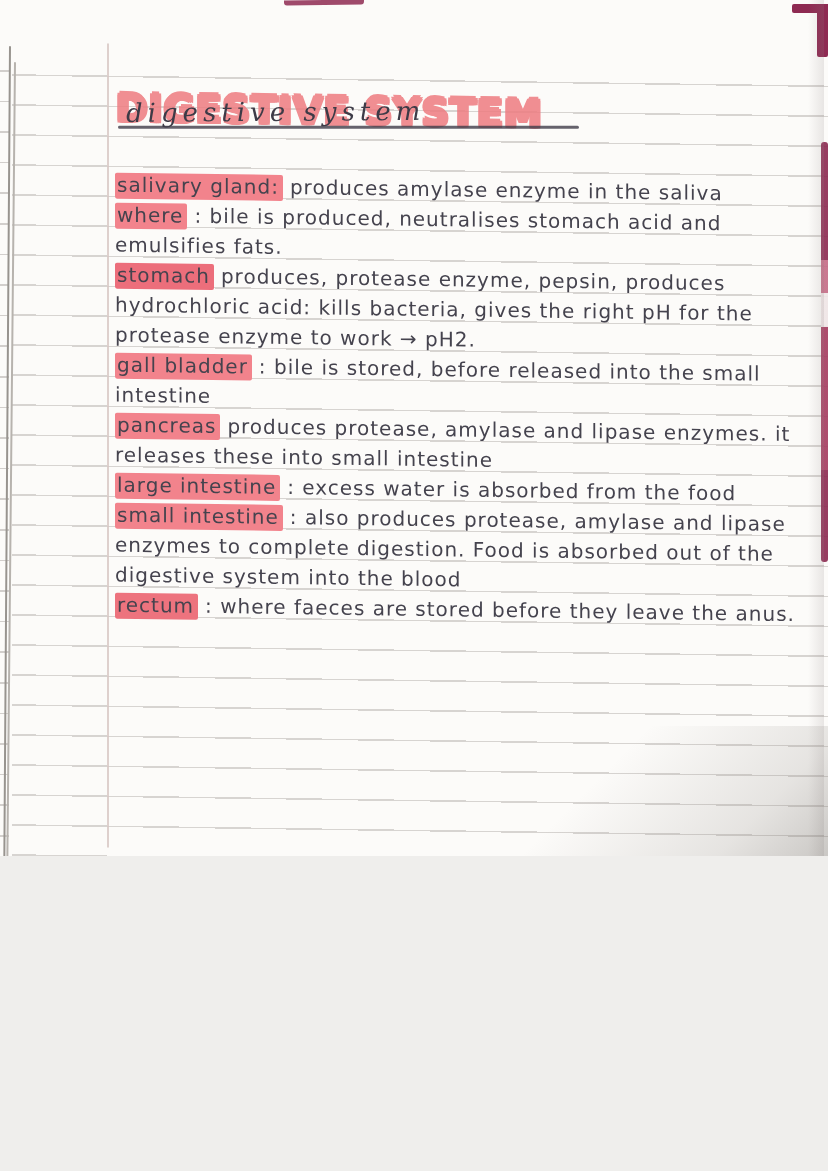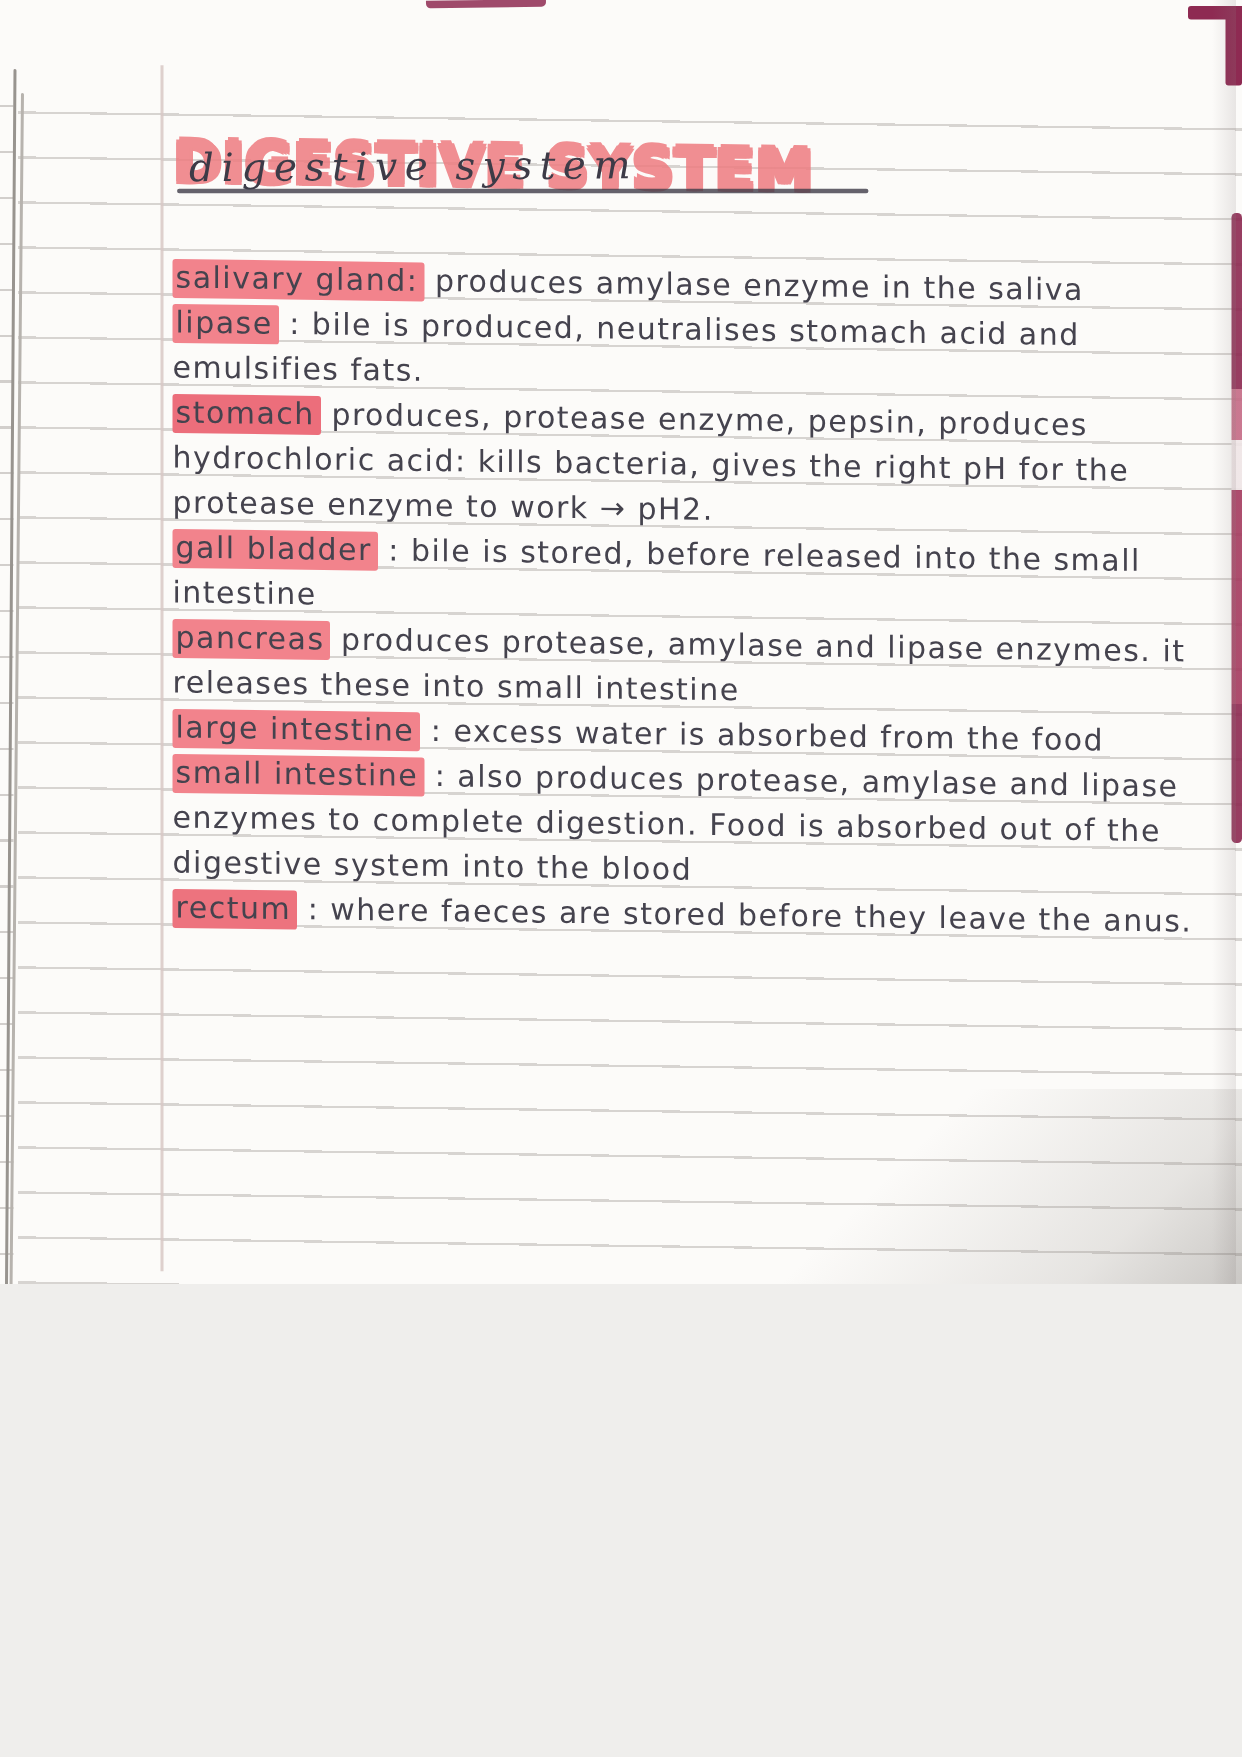--- a/index.html
+++ b/index.html
@@ -82,21 +82,21 @@
     <div class="margin-line"></div>
 
     <div class="title-wrap">
       <div class="title-bubble">DIGESTIVE SYSTEM</div>
       <div class="title-strike"></div>
       <div class="title-script">digestive system</div>
     </div>
 
     <div class="notes">
       <p class="note"><mark>salivary gland:</mark><span class="rest">produces amylase enzyme in the saliva</span></p>
-      <p class="note"><mark>lipase</mark><span class="rest">: bile is produced, neutralises stomach acid and emulsifies fats.</span></p>
+      <p class="note"><mark>where</mark><span class="rest">: bile is produced, neutralises stomach acid and emulsifies fats.</span></p>
       <p class="note"><mark>stomach</mark><span class="rest">produces, protease enzyme, pepsin, produces hydrochloric acid: kills bacteria, gives the right pH for the protease enzyme to work → pH2.</span></p>
       <p class="note"><mark>gall bladder</mark><span class="rest">: bile is stored, before released into the small intestine</span></p>
       <p class="note"><mark>pancreas</mark><span class="rest">produces protease, amylase and lipase enzymes. it releases these into small intestine</span></p>
       <p class="note"><mark>large intestine</mark><span class="rest">: excess water is absorbed from the food</span></p>
       <p class="note"><mark>small intestine</mark><span class="rest">: also produces protease, amylase and lipase enzymes to complete digestion. Food is absorbed out of the digestive system into the blood</span></p>
       <p class="note"><mark>rectum</mark><span class="rest">: where faeces are stored before they leave the anus.</span></p>
     </div>
   </div>
 
   <div class="edge-ticks"></div>

